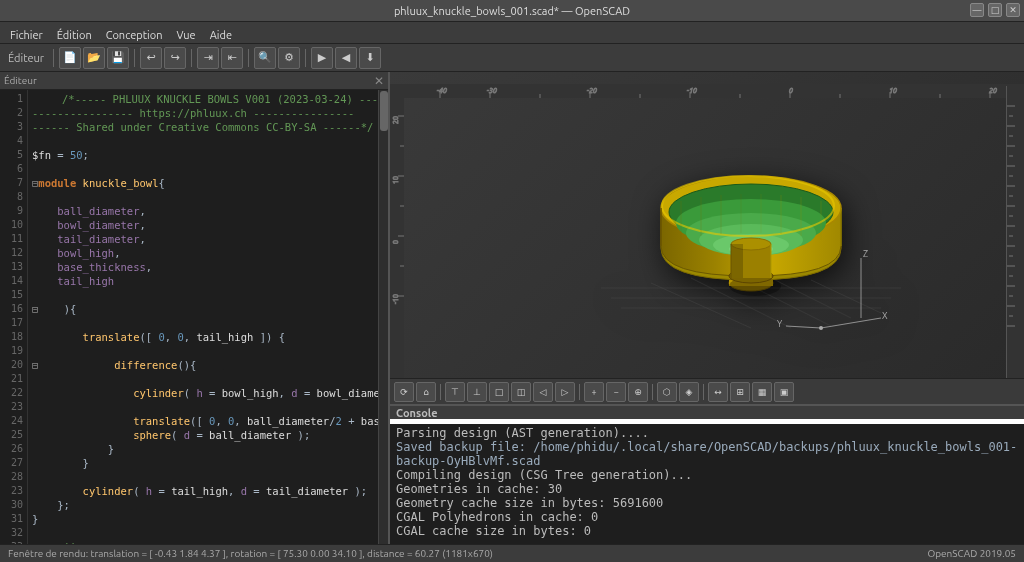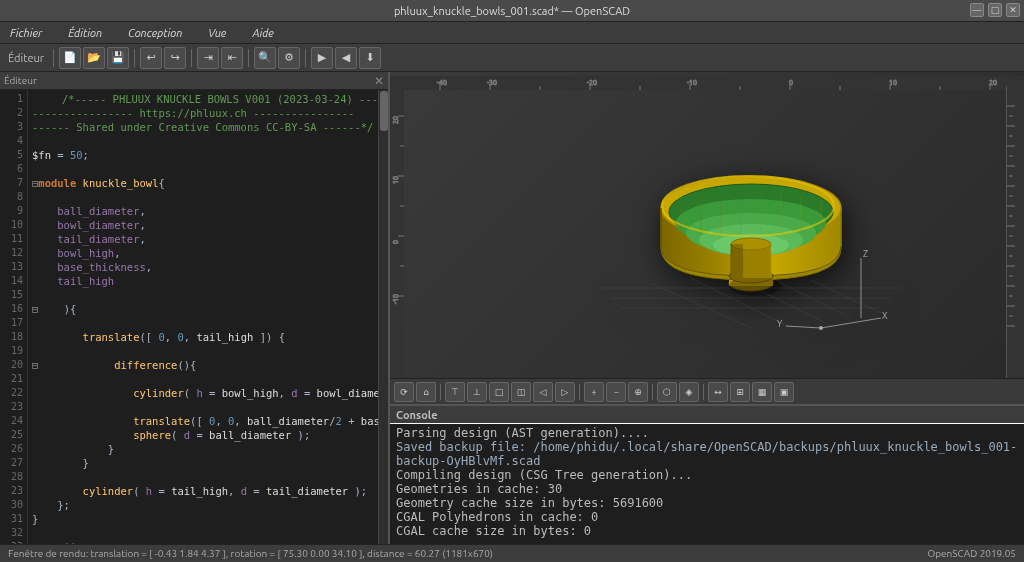--- a/index.html
+++ b/index.html
@@ -44,25 +44,24 @@
       justify-content: center;
       font-size: 9px;
       color: #ccc;
     }
 
     
     #menu-bar {
       background: #3c3c3c;
       height: 22px;
       display: flex;
-      align-items: center;
+      align-items: flex-end;
       padding: 0 4px;
       border-bottom: 1px solid #222;
-      gap: 14px;
-      font-style: italic;
+      gap: 2px;
     }
     .menu-item {
       padding: 2px 6px;
       font-size: 11px;
       color: #ddd;
       cursor: pointer;
       border-radius: 2px;
     }
 
     
@@ -223,21 +222,21 @@
       display: flex;
       flex-direction: column;
       border-top: 2px solid #555;
     }
     #console-header {
       background: #3c3c3c;
       height: 18px;
       display: flex;
       align-items: center;
       padding: 0 6px;
-      border-bottom: 1px solid #ffffff;
+      border-bottom: 5px solid #ffffff;
       font-size: 11px;
       color: #bbb;
       font-weight: bold;
     }
     #console-content {
       flex: 1;
       overflow: hidden;
       padding: 2px 6px;
       font-family: 'DejaVu Sans Mono', 'Courier New', monospace;
       font-size: 12px;
@@ -261,26 +260,27 @@
     
     #right-panel {
       flex: 1;
       display: flex;
       flex-direction: column;
     }
 
     
     .ruler-h {
       position: absolute;
-      top: 4px;
+      top: 12px;
       left: 0;
       right: 0;
       height: 14px;
       background: #333;
       border-bottom: 1px solid #555;
+      font-style: italic;
     }
     .ruler-v {
       position: absolute;
       top: 0;
       left: 0;
       bottom: 0;
       width: 14px;
       background: #333;
       border-right: 1px solid #555;
     }

